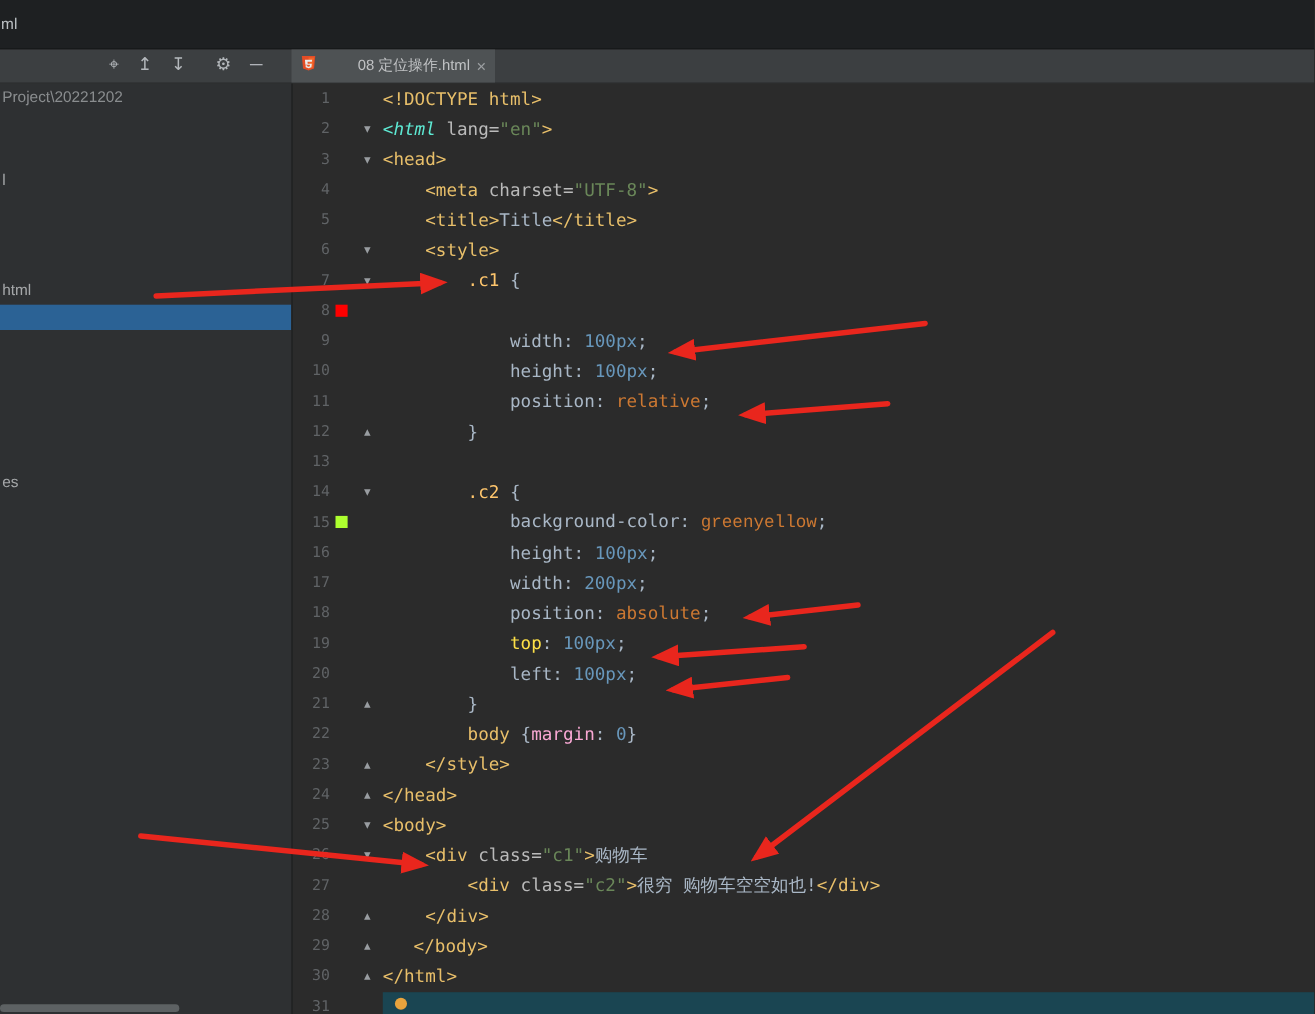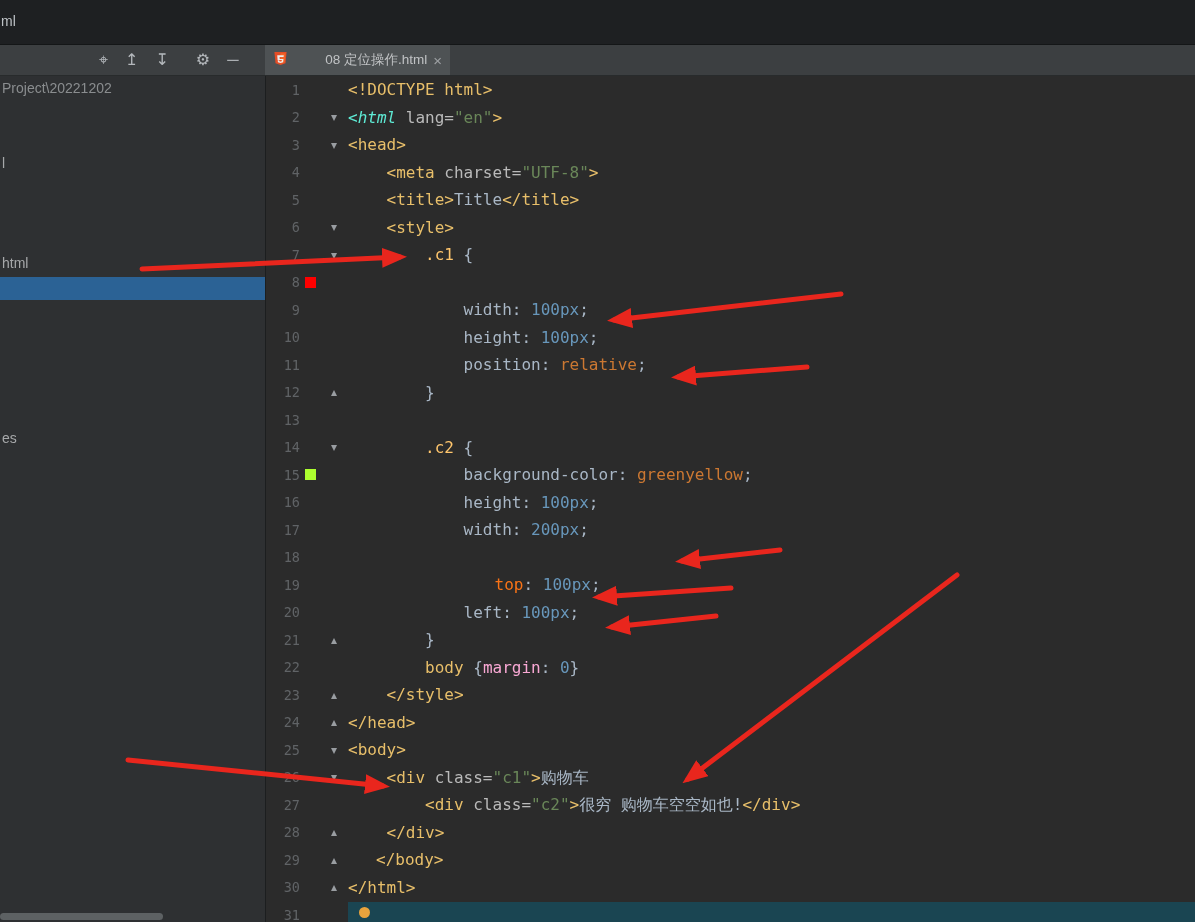--- a/index.html
+++ b/index.html
@@ -176,44 +176,45 @@
           <span class="sw"></span>
           <span class="fold">▾</span>
           <span class="code"><span style="color: rgb(169, 183, 198);">        </span><span style="color: rgb(255, 198, 109);">.c2 </span><span style="color: rgb(169, 183, 198);">{</span></span>
         </div>
         <div class="code-line">
           <span class="ln">15</span>
           <span class="sw">
             <i style="background: rgb(173, 255, 47);"></i>
           </span>
           <span class="fold"></span>
-          <span class="code"><span style="color: rgb(169, 183, 198);">            </span><span style="color: rgb(169, 183, 198);">background-color</span><span style="color: rgb(169, 183, 198);">: </span><span style="color: rgb(204, 120, 50);">greenyellow</span><span style="color: rgb(169, 183, 198);">;</span></span>
+          <span class="code"><span style="color: rgb(169, 183, 198);">            </span><span style="color: rgb(169, 183, 198);">background-color</span><span style="color: rgb(169, 183, 198);">: </span><span style="color: rgb(204, 120, 50); font-family: Liberation Mono, monospace;">greenyellow</span><span style="color: rgb(169, 183, 198);">;</span></span>
         </div>
         <div class="code-line">
           <span class="ln">16</span>
           <span class="sw"></span>
           <span class="fold"></span>
           <span class="code"><span style="color: rgb(169, 183, 198);">            </span><span style="color: rgb(169, 183, 198);">height</span><span style="color: rgb(169, 183, 198);">: </span><span style="color: rgb(104, 151, 187);">100px</span><span style="color: rgb(169, 183, 198);">;</span></span>
         </div>
         <div class="code-line">
           <span class="ln">17</span>
           <span class="sw"></span>
           <span class="fold"></span>
           <span class="code"><span style="color: rgb(169, 183, 198);">            </span><span style="color: rgb(169, 183, 198);">width</span><span style="color: rgb(169, 183, 198);">: </span><span style="color: rgb(104, 151, 187);">200px</span><span style="color: rgb(169, 183, 198);">;</span></span>
         </div>
         <div class="code-line">
           <span class="ln">18</span>
           <span class="sw"></span>
           <span class="fold"></span>
+          <span class="code"><span style="color: rgb(169, 183, 198);">            </span><span style="color: rgb(169, 183, 198);">position</span><span style="color: rgb(169, 183, 198);">: </span><span style="color: rgb(204, 120, 50);">absolute</span><span style="color: rgb(169, 183, 198);">;</span></span>
         </div>
         <div class="code-line">
           <span class="ln">19</span>
           <span class="sw"></span>
           <span class="fold"></span>
-          <span class="code"><span style="color: rgb(169, 183, 198);">            </span><span style="color: #f97316; margin-left: 31px;">top</span><span style="color: rgb(169, 183, 198);">: </span><span style="color: rgb(104, 151, 187);">100px</span><span style="color: rgb(169, 183, 198);">;</span></span>
+          <span class="code"><span style="color: rgb(169, 183, 198);">            </span><span style="color: #fde047;">top</span><span style="color: rgb(169, 183, 198);">: </span><span style="color: rgb(104, 151, 187);">100px</span><span style="color: rgb(169, 183, 198);">;</span></span>
         </div>
         <div class="code-line">
           <span class="ln">20</span>
           <span class="sw"></span>
           <span class="fold"></span>
           <span class="code"><span style="color: rgb(169, 183, 198);">            </span><span style="color: rgb(169, 183, 198);">left</span><span style="color: rgb(169, 183, 198);">: </span><span style="color: rgb(104, 151, 187);">100px</span><span style="color: rgb(169, 183, 198);">;</span></span>
         </div>
         <div class="code-line">
           <span class="ln">21</span>
           <span class="sw"></span>

